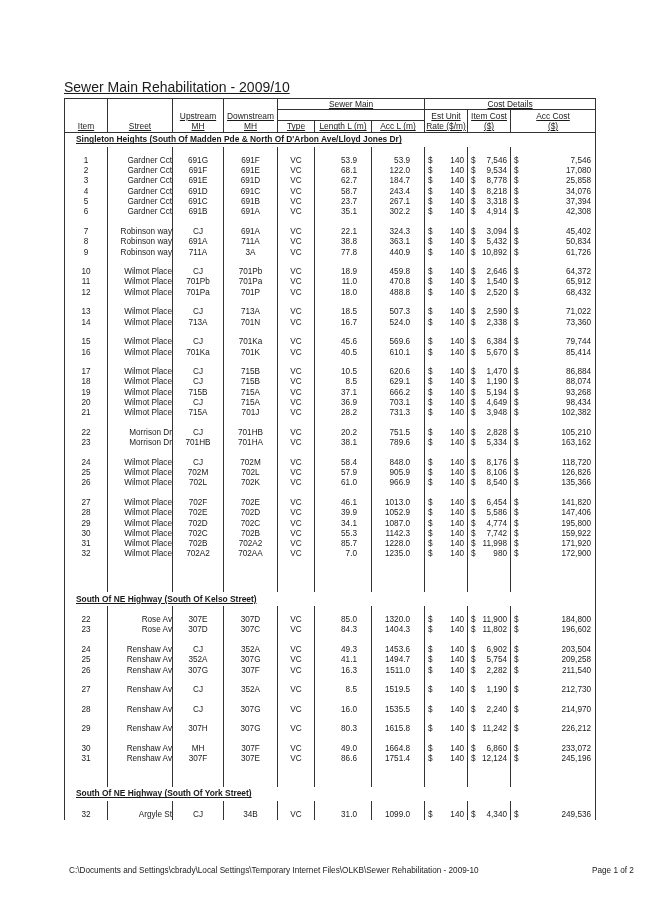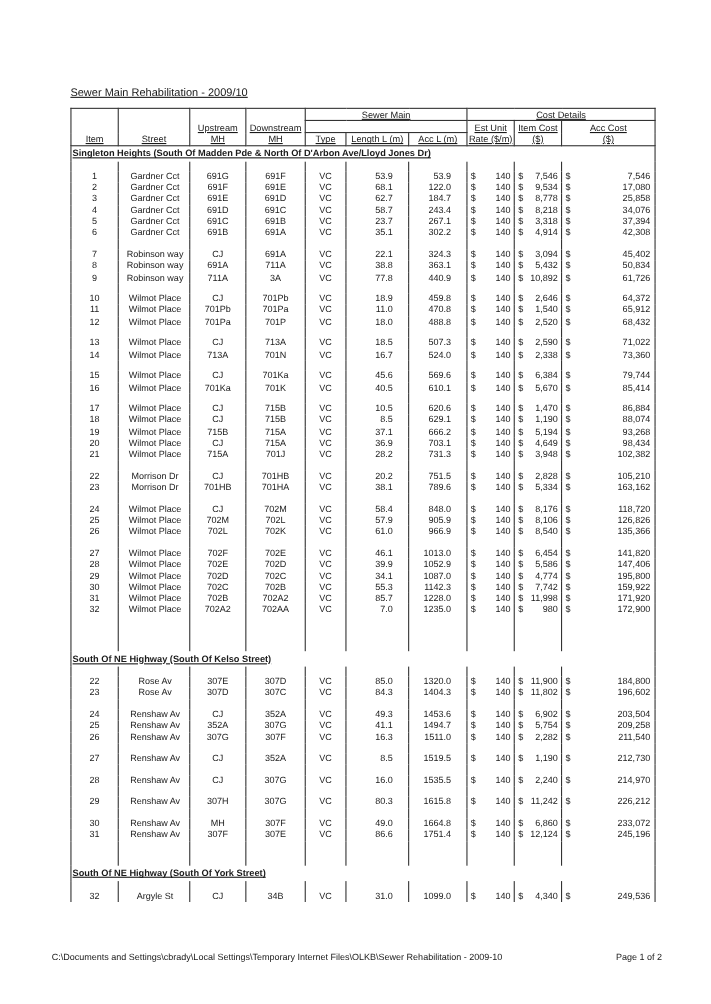--- a/index.html
+++ b/index.html
@@ -1,38 +1,38 @@
 <!DOCTYPE html>
 <html><head>
 <meta charset="utf-8">
 <style>
   html, body { margin: 0; padding: 0; background: #ffffff; }
   body { width: 646px; height: 913px; position: relative; overflow: hidden;
          font-family: "Liberation Sans", sans-serif; color: #1a1a1a; font-size: 8.2px; }
-  .title { position: absolute; left: 64px; top: 79px; font-size: 10px; text-decoration: underline; }
+  .title { position: absolute; left: 64px; top: 79px; font-size: 14px; text-decoration: underline; }
   table { position: absolute; left: 64px; top: 98px; border-collapse: collapse; table-layout: fixed; width: 531px; }
   td, th { padding: 0; font-weight: normal; line-height: 10.3px; white-space: nowrap; overflow: visible; }
   th { font-size: 8.4px; text-align: center; border: 1px solid #333; text-decoration: underline; }
   col.c-item { width: 43px; } col.c-street { width: 65px; } col.c-up { width: 51px; }
   col.c-down { width: 54px; } col.c-type { width: 37px; } col.c-len { width: 57px; }
   col.c-acc { width: 53px; } col.c-rate { width: 43px; } col.c-cost { width: 43px; } col.c-acccost { width: 85px; }
   tbody td { border-left: 1px solid #333; border-right: 1px solid #333; }
   .ctr { text-align: center; }
-  .left { text-align: center; padding-left: 2px; }
+  .left { text-align: right; padding-left: 2px; }
   .right { text-align: right; padding-right: 14px; }
   .money { display: flex; justify-content: space-between; padding: 0 3px 0 3px; }
   .money.acc { padding-right: 4px; }
   tr.gap td { height: 9.3px; }
   tr.section td { height: 14px; }
-  tr.section td.sec { font-weight: bold; text-decoration: underline; font-size: 8.4px; padding-left: 1px; border-right: none; }
+  tr.section td.sec { font-weight: bold; text-decoration: underline; font-size: 8.4px; padding-left: 11px; border-right: none; }
   tr.spacer-big td { height: 22px; }
   tr.spacer-mid td { height: 10px; }
   .footer { position: absolute; top: 866px; font-size: 8.2px; }
-  .footer-path { left: 47px; }
-  .footer-page { left: 560px; }
+  .footer-path { left: 69px; }
+  .footer-page { left: 592px; }
 </style>
 </head>
 <body>
 
 <div class="title">Sewer Main Rehabilitation - 2009/10</div>
 
 <table>
   <colgroup>
     <col class="c-item">
       <col class="c-street">

